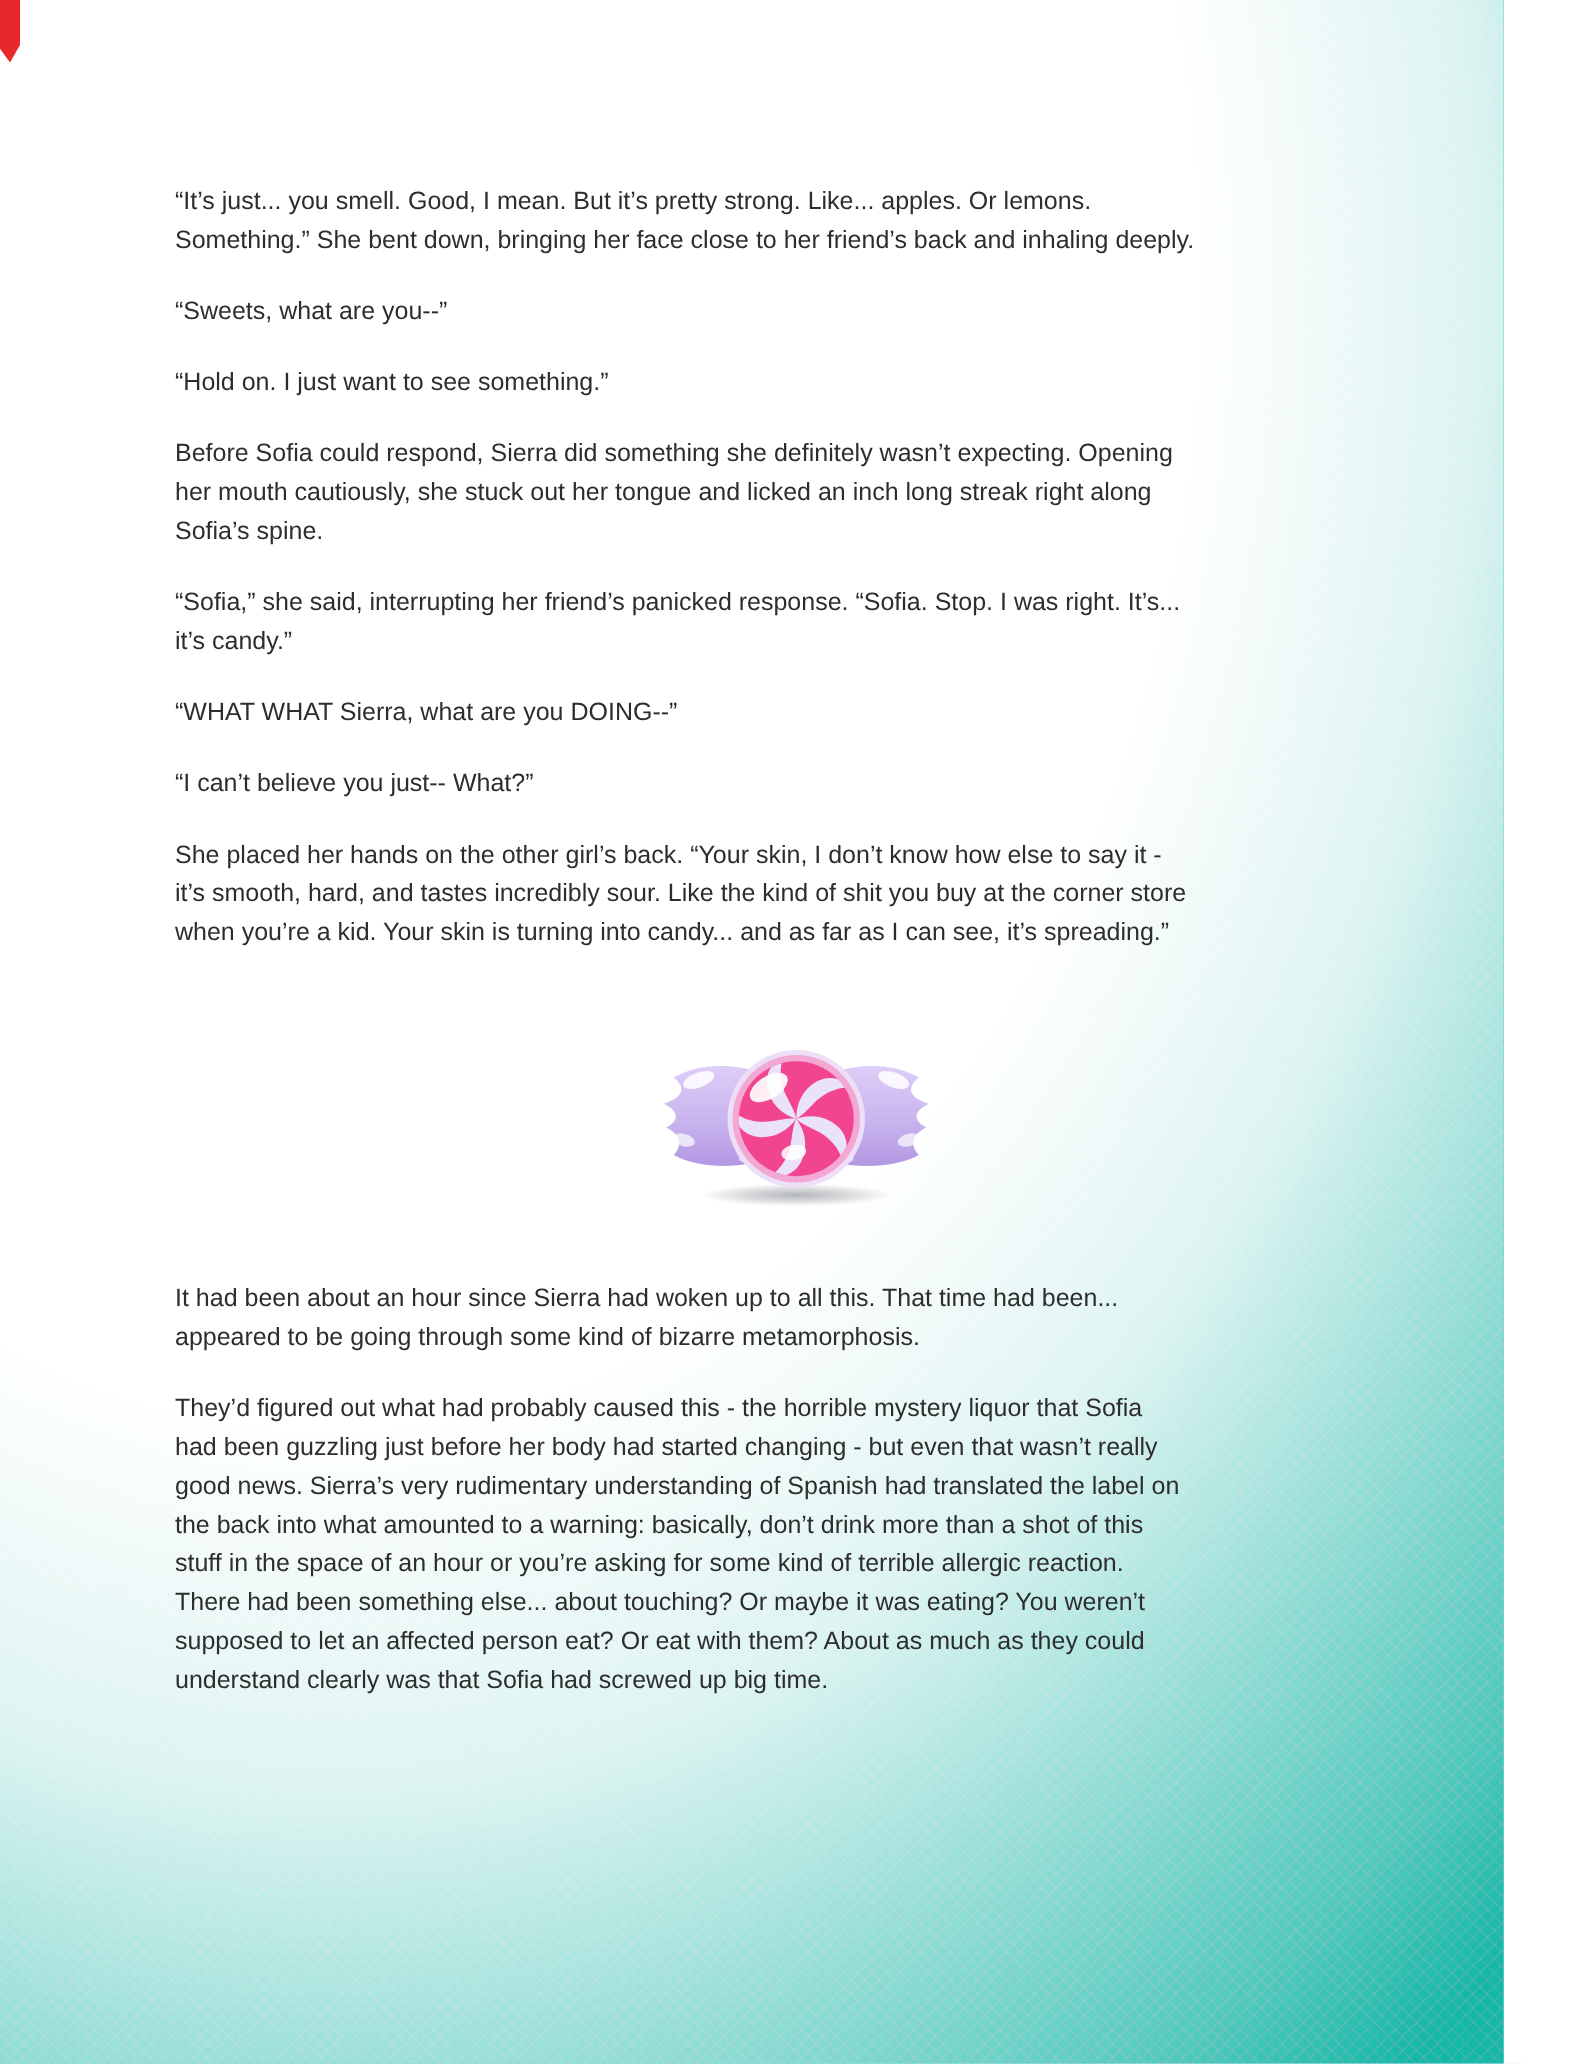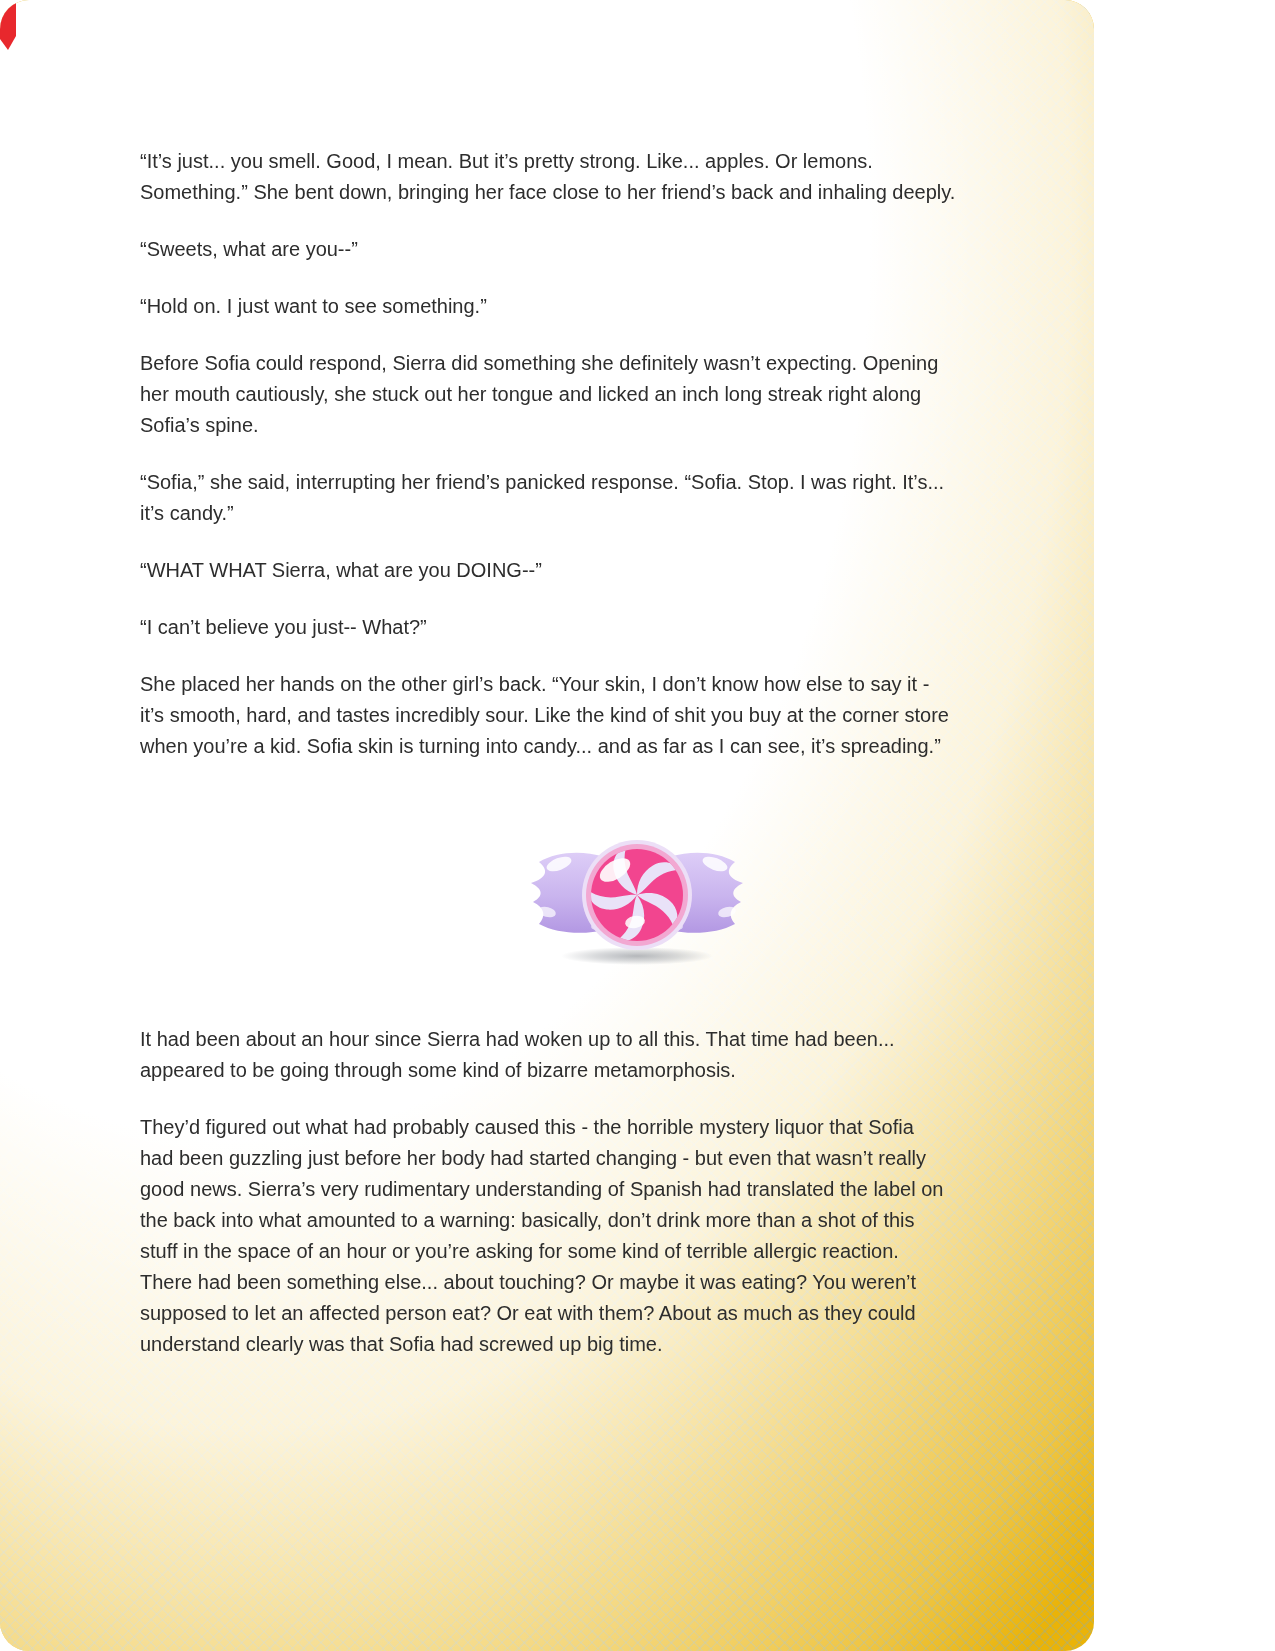--- a/index.html
+++ b/index.html
@@ -1,23 +1,22 @@
 <!DOCTYPE html>
 <html style="--ribbon: #e8282d; --text: #2d2d2d; --swirl-pink: #f2458f; --swirl-pale: #e9e2f8; --rim-pink: #f2a8d2; --rim-outer: #ecdff7;"><head>
 <meta charset="utf-8">
 <style>
   html,body{margin:0;padding:0;background:#ffffff;}
   .page{
     position:relative;
-    width:1094px;
+    width:1203px;
     height:1651px;
-    background:#eab308;
+    background:#14b8a6;
     overflow:hidden;
     font-family:"Liberation Sans", sans-serif;
-    border-radius:29px;
   }
   
   .bg-pattern{
     position:absolute; inset:0;
     background:
       repeating-linear-gradient(45deg,  rgba(137,173,183,0.28) 0 1.5px, transparent 1.5px 8px),
       repeating-linear-gradient(-45deg, rgba(137,173,183,0.28) 0 1.5px, transparent 1.5px 8px);
   }
   .bg-fade{
     position:absolute; inset:0;
@@ -79,21 +78,21 @@
         </p>
         <p class="para">
           <span class="line">“WHAT WHAT Sierra, what are you DOING--”</span>
         </p>
         <p class="para">
           <span class="line">“I can’t believe you just-- What?”</span>
         </p>
         <p class="para">
           <span class="line">She placed her hands on the other girl’s back. “Your skin, I don’t know how else to say it -</span>
           <span class="line">it’s smooth, hard, and tastes incredibly sour. Like the kind of shit you buy at the corner store</span>
-          <span class="line">when you’re a kid. Sofia skin is turning into candy... and as far as I can see, it’s spreading.”</span>
+          <span class="line">when you’re a kid. Your skin is turning into candy... and as far as I can see, it’s spreading.”</span>
         </p>
       </section>
 
     <figure class="candy-fig" style="margin-top:72px;margin-bottom:56px;">
       <svg width="236" height="134" viewBox="0 0 236 134">
         <defs>
           <radialGradient id="shadowG" cx="50%" cy="50%" r="50%">
             <stop offset="0%" stop-color="#787d84" stop-opacity="0.55"></stop>
             <stop offset="55%" stop-color="#787d84" stop-opacity="0.28"></stop>
             <stop offset="100%" stop-color="#787d84" stop-opacity="0"></stop>

